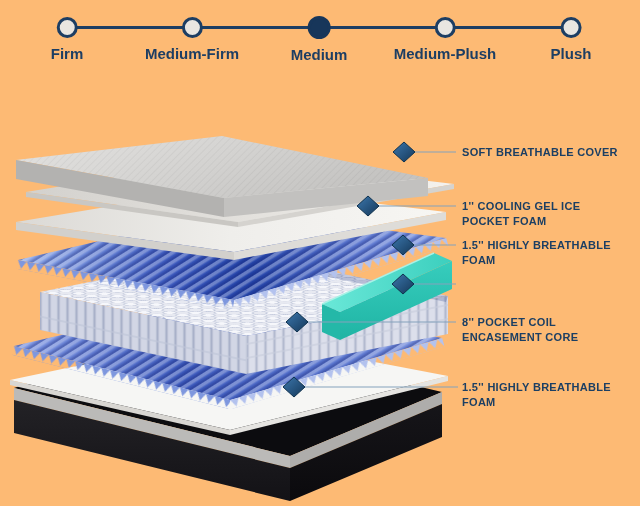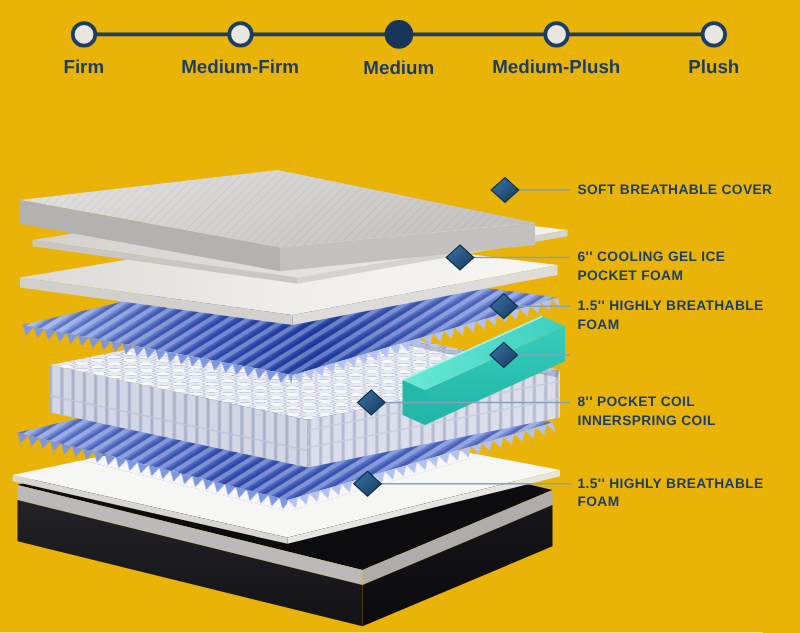--- a/index.html
+++ b/index.html
@@ -1,16 +1,16 @@
 <!DOCTYPE html>
 <html><head>
 <meta charset="utf-8">
 <style>
   html,body{margin:0;padding:0;background:#fff;}
-  .stage{position:relative;width:640px;height:506px;overflow:hidden;background:#eab308;
+  .stage{position:relative;width:640px;height:506px;overflow:hidden;background:#fdba74;
          font-family:"Liberation Sans",sans-serif;}
 
   
   .scale{position:absolute;left:0;top:0;width:640px;height:75px;}
   .scale-line{position:absolute;left:67px;top:26px;width:504px;height:3px;background:#1d3e63;border-radius:2px;}
   .step{position:absolute;top:17px;transform:translateX(-50%);text-align:center;cursor:pointer;}
   .dot{width:21px;height:21px;margin:0 auto;border:3px solid #1d3e63;border-radius:50%;
        background:#e9e6e1;box-sizing:border-box;}
   .step.active .dot{background:#17365a;border-color:#17365a;width:23px;height:23px;margin-top:-1px;}
   .step-label{margin-top:7px;font-size:15px;font-weight:bold;color:#1d3e63;white-space:nowrap;}
@@ -223,30 +223,30 @@
       <polygon points="294,377 305,387 294,397 283,387" fill="url(#gDia)"></polygon>
     </g>
   </svg>
 
   <div class="callouts">
     <div class="callout" style="top:145px">
       <div class="c1">SOFT BREATHABLE COVER</div>
       <div class="c2"></div>
     </div>
     <div class="callout" style="top:199px">
-      <div class="c1">6'' COOLING GEL ICE</div>
+      <div class="c1">1'' COOLING GEL ICE</div>
       <div class="c1">POCKET FOAM</div>
     </div>
     <div class="callout" style="top:238px">
       <div class="c1">1.5'' HIGHLY BREATHABLE</div>
       <div class="c1">FOAM</div>
     </div>
     <div class="callout" style="top:315px">
       <div class="c1">8'' POCKET COIL</div>
-      <div class="c1">INNERSPRING COIL</div>
+      <div class="c1">ENCASEMENT CORE</div>
     </div>
     <div class="callout" style="top:380px">
       <div class="c1">1.5'' HIGHLY BREATHABLE</div>
       <div class="c1">FOAM</div>
     </div>
   </div>
 
 </div>
 
 </body></html>

